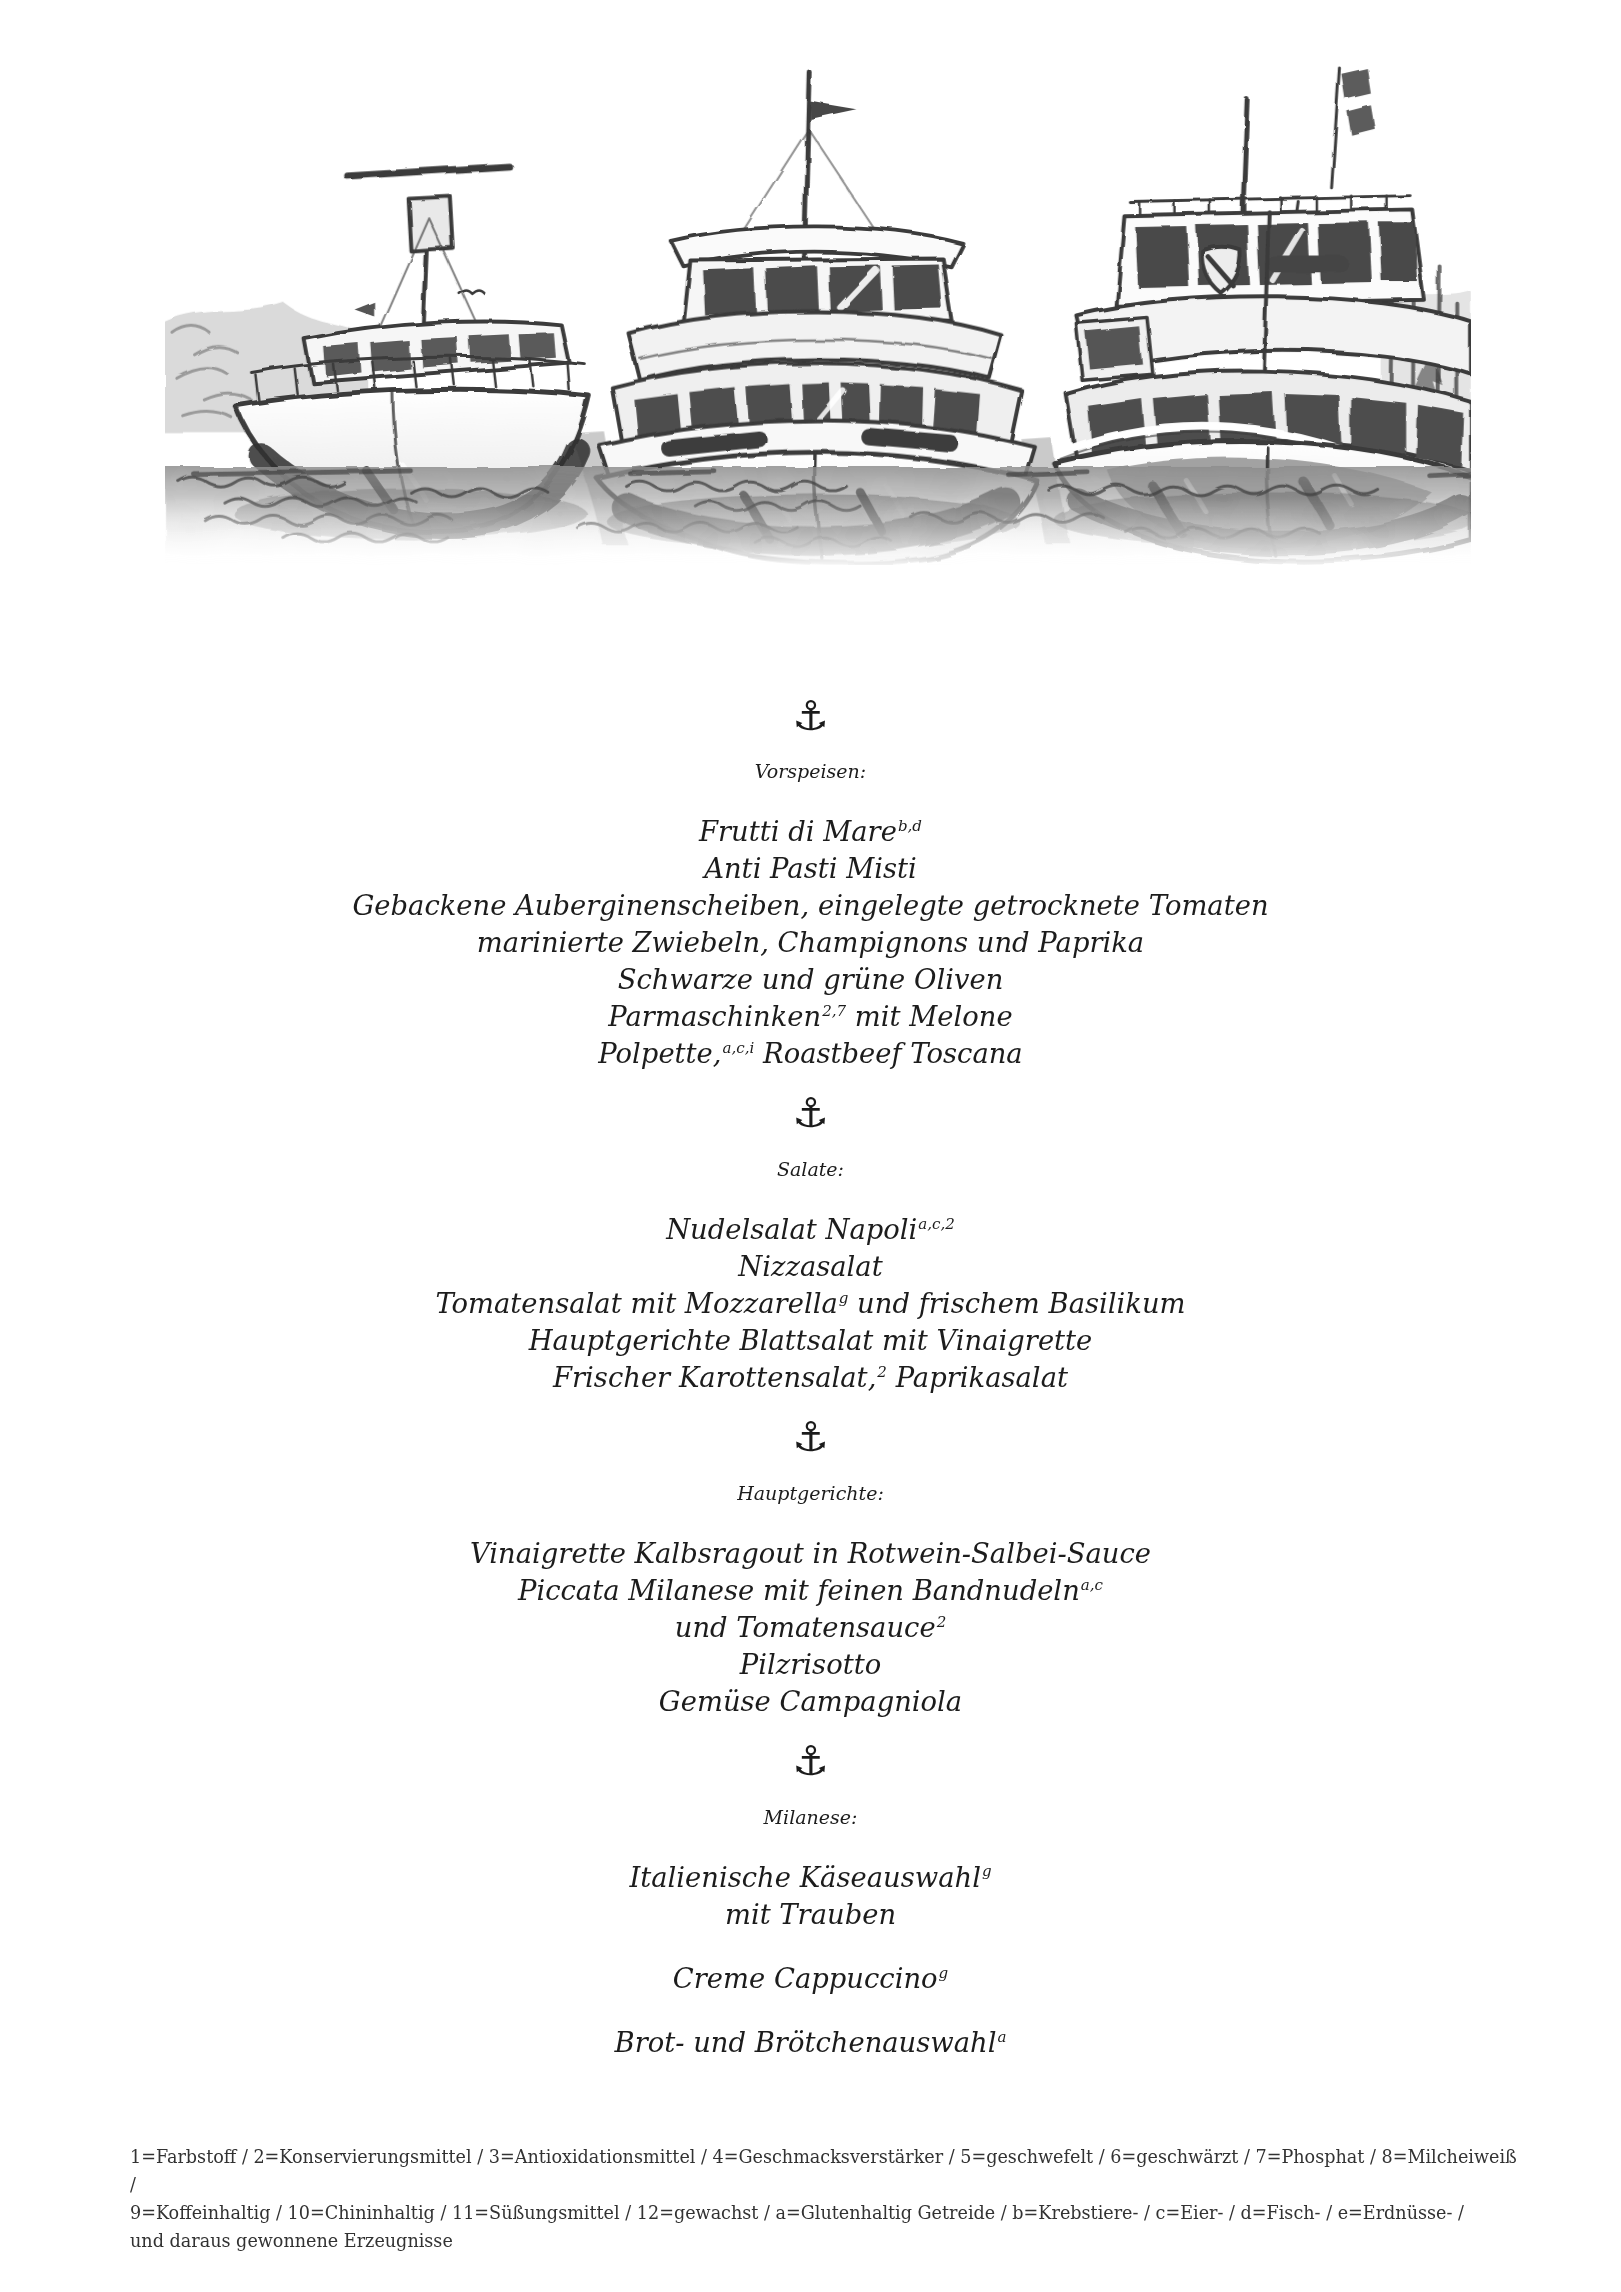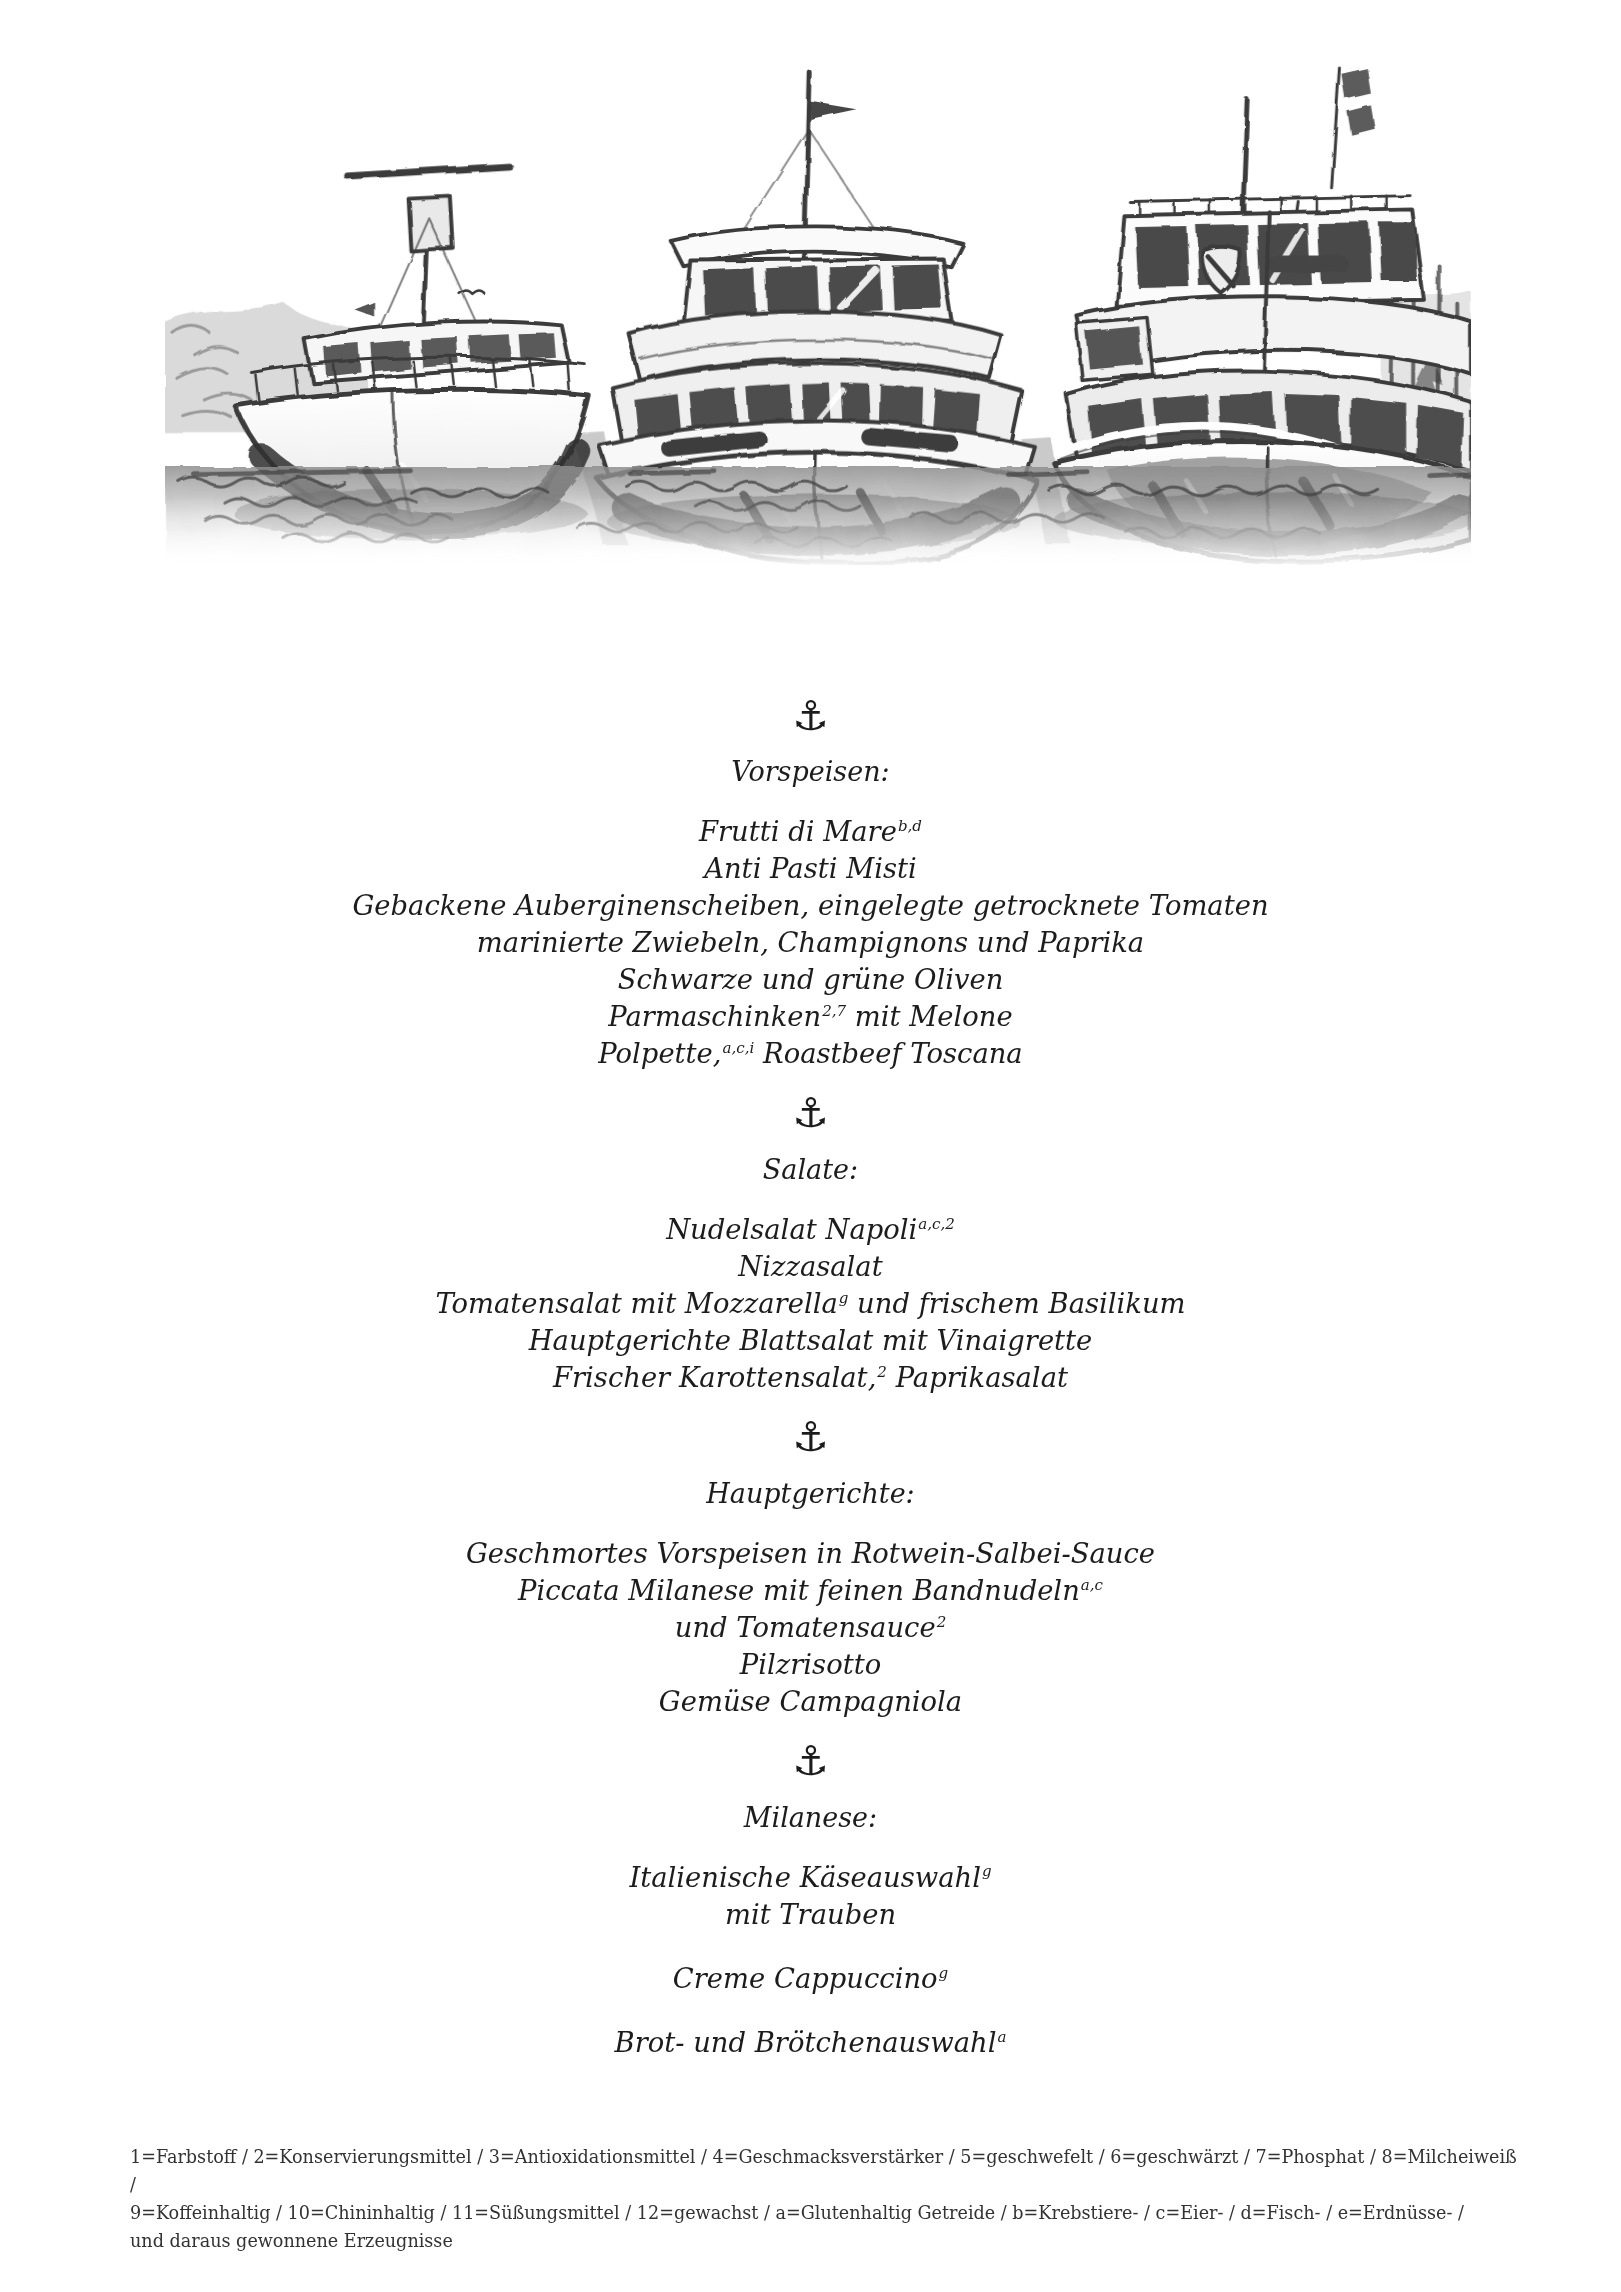--- a/index.html
+++ b/index.html
@@ -27,21 +27,21 @@
     text-decoration-thickness:2px;
   }
   .anchor{
     font-family:"DejaVu Sans", sans-serif;
     font-style:normal;
     font-size:41px;line-height:45px;
     margin:19.6px 0 13.7px 0;
     color:#1b1b1b;
   }
   .heading{
-    font-size:27px;line-height:39px;
+    font-size:19px;line-height:39px;
     margin:3.9px 0 21.6px 0;
   }
   .group{margin:0 0 0 0;}
   .group + .group{margin-top:27.4px;}
   .line{font-size:27.4px;line-height:37px;}
   .line sup, .heading sup{
     font-size:0.55em;
     vertical-align:super;
     line-height:0;
     margin-left:1px;
@@ -250,21 +250,21 @@
         <div class="group">
           <div class="line">Nudelsalat Napoli<sup>a,c,2</sup></div>
           <div class="line">Nizzasalat</div>
           <div class="line">Tomatensalat mit Mozzarella<sup>g</sup> und frischem Basilikum</div>
           <div class="line">Hauptgerichte Blattsalat mit Vinaigrette</div>
           <div class="line">Frischer Karottensalat,<sup>2</sup> Paprikasalat</div>
         </div>
         <div class="anchor">⚓</div>
         <div class="heading">Hauptgerichte:</div>
         <div class="group">
-          <div class="line">Geschmortes Vorspeisen in Rotwein-Salbei-Sauce</div>
+          <div class="line">Vinaigrette Kalbsragout in Rotwein-Salbei-Sauce</div>
           <div class="line">Piccata Milanese mit feinen Bandnudeln<sup>a,c</sup></div>
           <div class="line">und Tomatensauce<sup>2</sup></div>
           <div class="line">Pilzrisotto</div>
           <div class="line">Gemüse Campagniola</div>
         </div>
         <div class="anchor">⚓</div>
         <div class="heading">Milanese:</div>
         <div class="group">
           <div class="line">Italienische Käseauswahl<sup>g</sup></div>
           <div class="line">mit Trauben</div>

